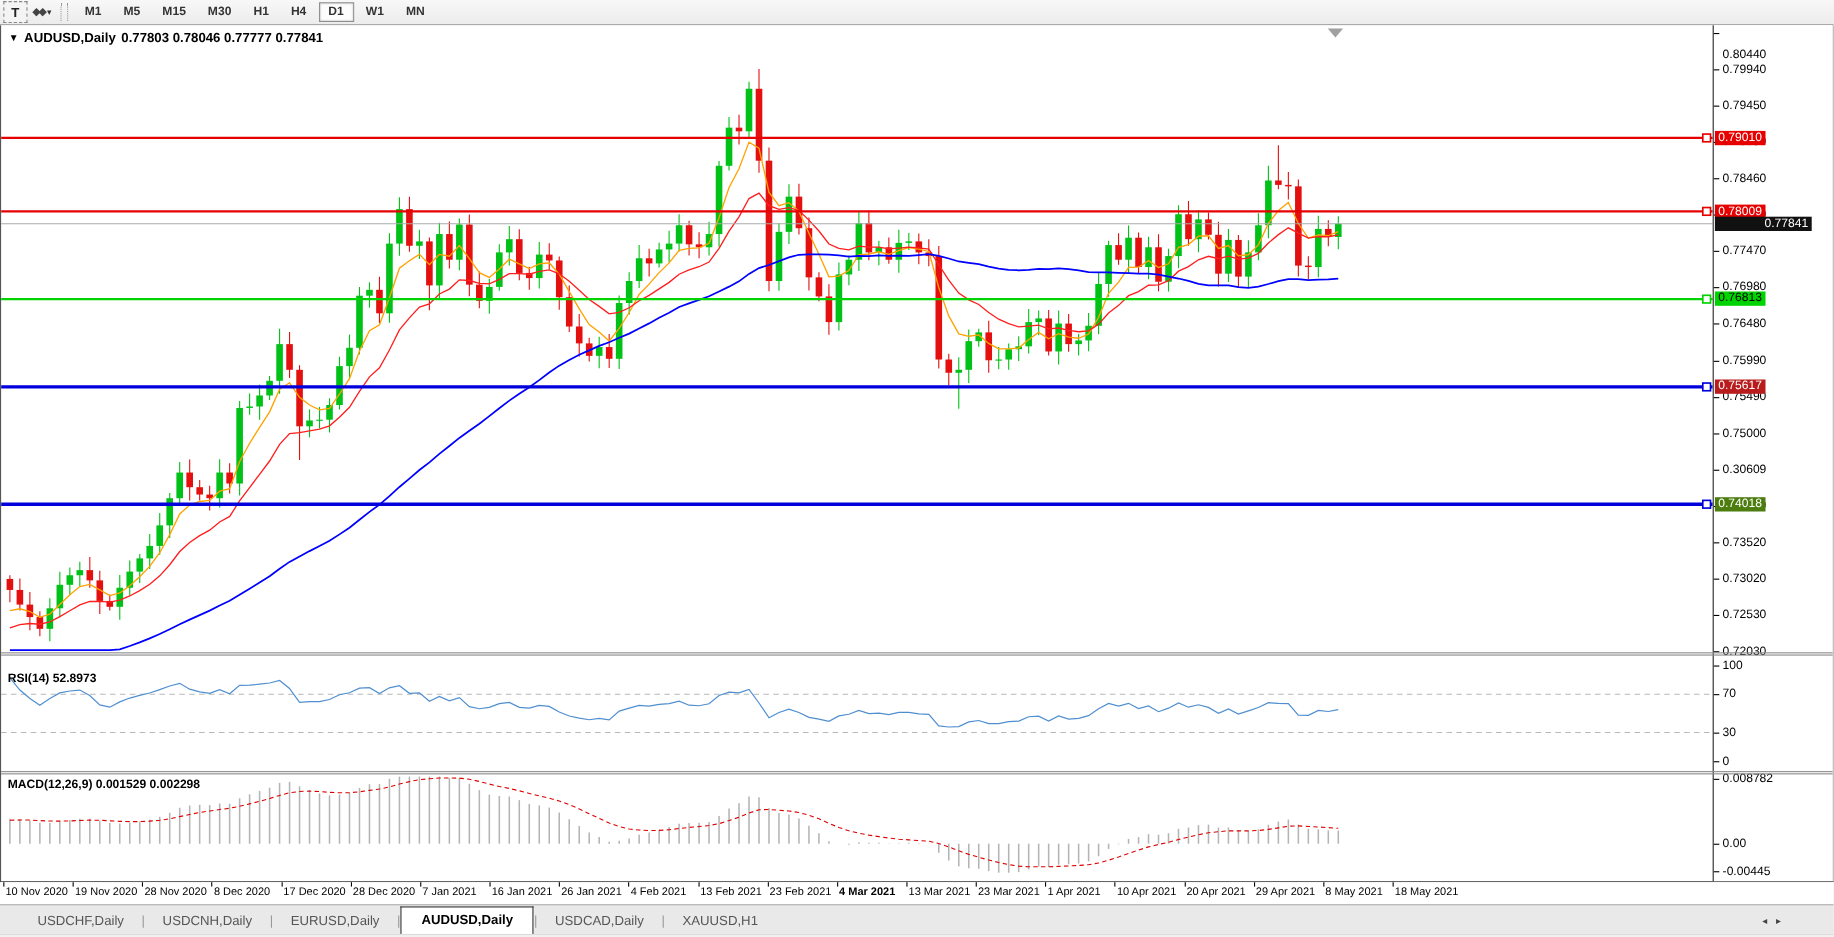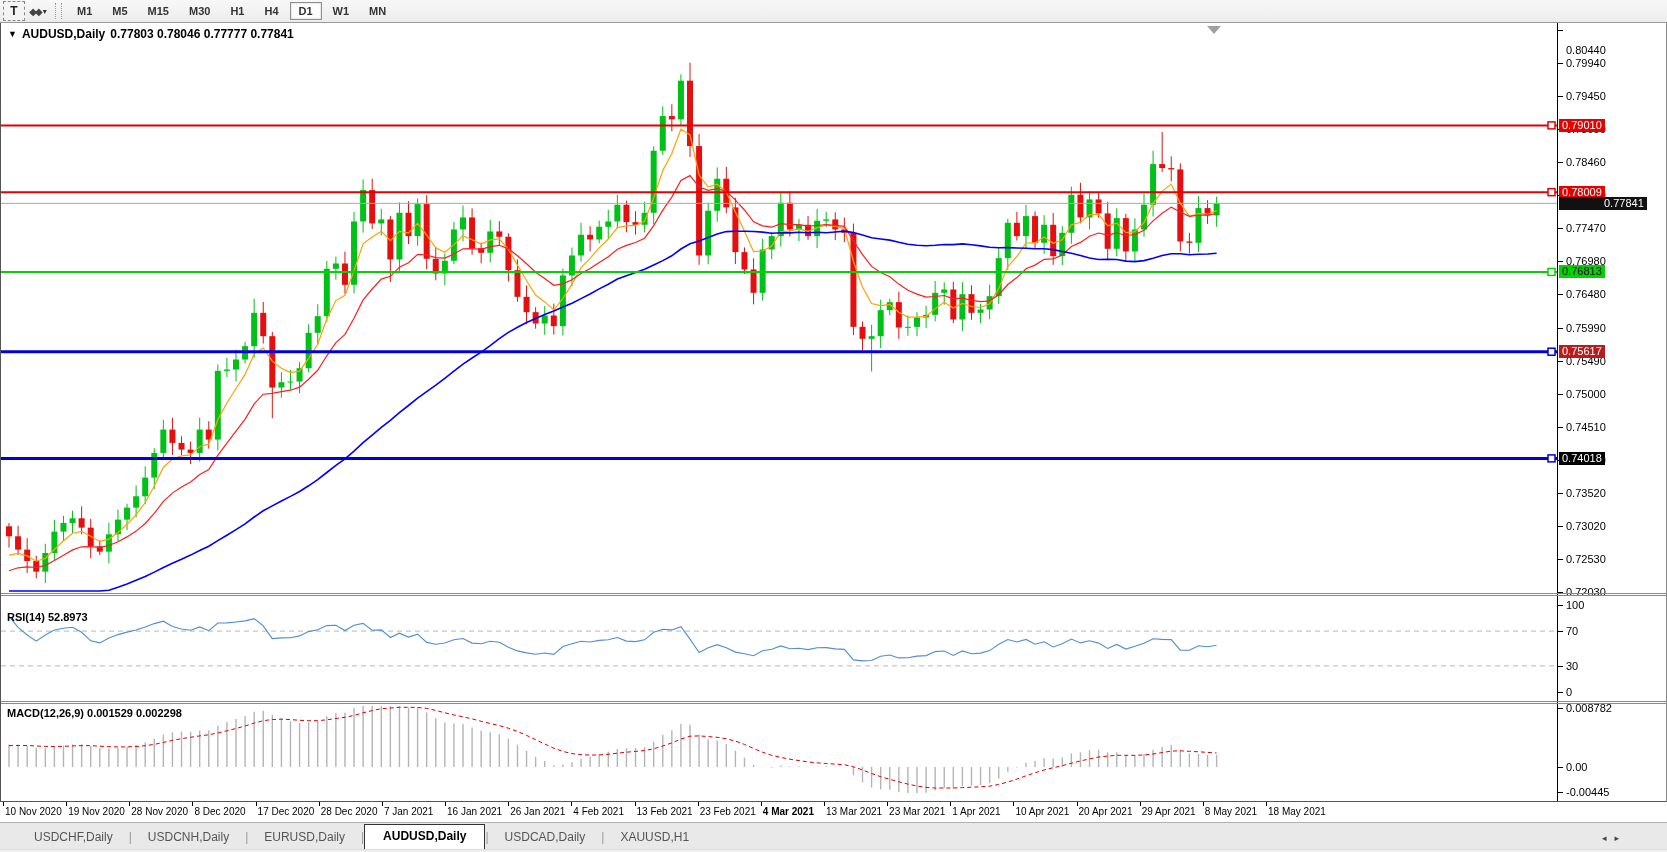--- a/index.html
+++ b/index.html
@@ -504,21 +504,21 @@
       <div class="scale-label" style="top: 232.42px;">0.76980</div>
       <div class="scale-tick" style="top: 271.48px;"></div>
       <div class="scale-label" style="top: 265.48px;">0.76480</div>
       <div class="scale-tick" style="top: 304.54px;"></div>
       <div class="scale-label" style="top: 298.54px;">0.75990</div>
       <div class="scale-tick" style="top: 337.6px;"></div>
       <div class="scale-label" style="top: 331.6px;">0.75490</div>
       <div class="scale-tick" style="top: 370.66px;"></div>
       <div class="scale-label" style="top: 364.66px;">0.75000</div>
       <div class="scale-tick" style="top: 403.72px;"></div>
-      <div class="scale-label" style="top: 397.72px;">0.74510</div>
+      <div class="scale-label" style="top: 397.72px;">0.30609</div>
       <div class="scale-tick" style="top: 436.78px;"></div>
       <div class="scale-label" style="top: 430.78px;">0.74020</div>
       <div class="scale-tick" style="top: 469.84px;"></div>
       <div class="scale-label" style="top: 463.84px;">0.73520</div>
       <div class="scale-tick" style="top: 502.9px;"></div>
       <div class="scale-label" style="top: 496.9px;">0.73020</div>
       <div class="scale-tick" style="top: 535.96px;"></div>
       <div class="scale-label" style="top: 529.96px;">0.72530</div>
       <div class="scale-tick" style="top: 569.02px;"></div>
       <div class="scale-label" style="top: 563.02px;">0.72030</div>
@@ -533,21 +533,21 @@
       <div class="scale-tick" style="top: 685px;"></div>
       <div class="scale-label" style="top: 679px;">0.008782</div>
       <div class="scale-tick" style="top: 744px;"></div>
       <div class="scale-label" style="top: 738px;">0.00</div>
       <div class="scale-tick" style="top: 769px;"></div>
       <div class="scale-label" style="top: 763px;">-0.00445</div>
       <div class="level-label" style="top: 95.8906px; background: rgb(230, 0, 0); color: rgb(255, 255, 255);">0.79010</div>
       <div class="level-label" style="top: 162.664px; background: rgb(230, 0, 0); color: rgb(255, 255, 255);">0.78009</div>
       <div class="level-label" style="top: 242.445px; background: rgb(0, 212, 0); color: rgb(0, 0, 0);">0.76813</div>
       <div class="level-label" style="top: 322.226px; background: #b91c1c; color: rgb(255, 255, 255);">0.75617</div>
-      <div class="level-label" style="top: 428.89px; background: #000000; color: rgb(255, 255, 255);">0.74018</div>
+      <div class="level-label" style="top: 428.89px; background: #4d7c0f; color: rgb(255, 255, 255);">0.74018</div>
       <div class="level-label" style="top: 173.871px; background: rgb(17, 17, 17); color: rgb(255, 255, 255); padding-left: 45px;">0.77841</div>
     </div>
   <div class="pane-sep" style="top:570px"></div>
   <div class="pane-sep" style="top:572px"></div>
   <div class="pane-sep" style="top:678px"></div>
   <div class="pane-sep" style="top:680px"></div>
   <div id="chart-title">
     <span class="tri">▼</span>
     <span>AUDUSD,Daily</span>
     <span>0.77803 0.78046 0.77777 0.77841</span>

